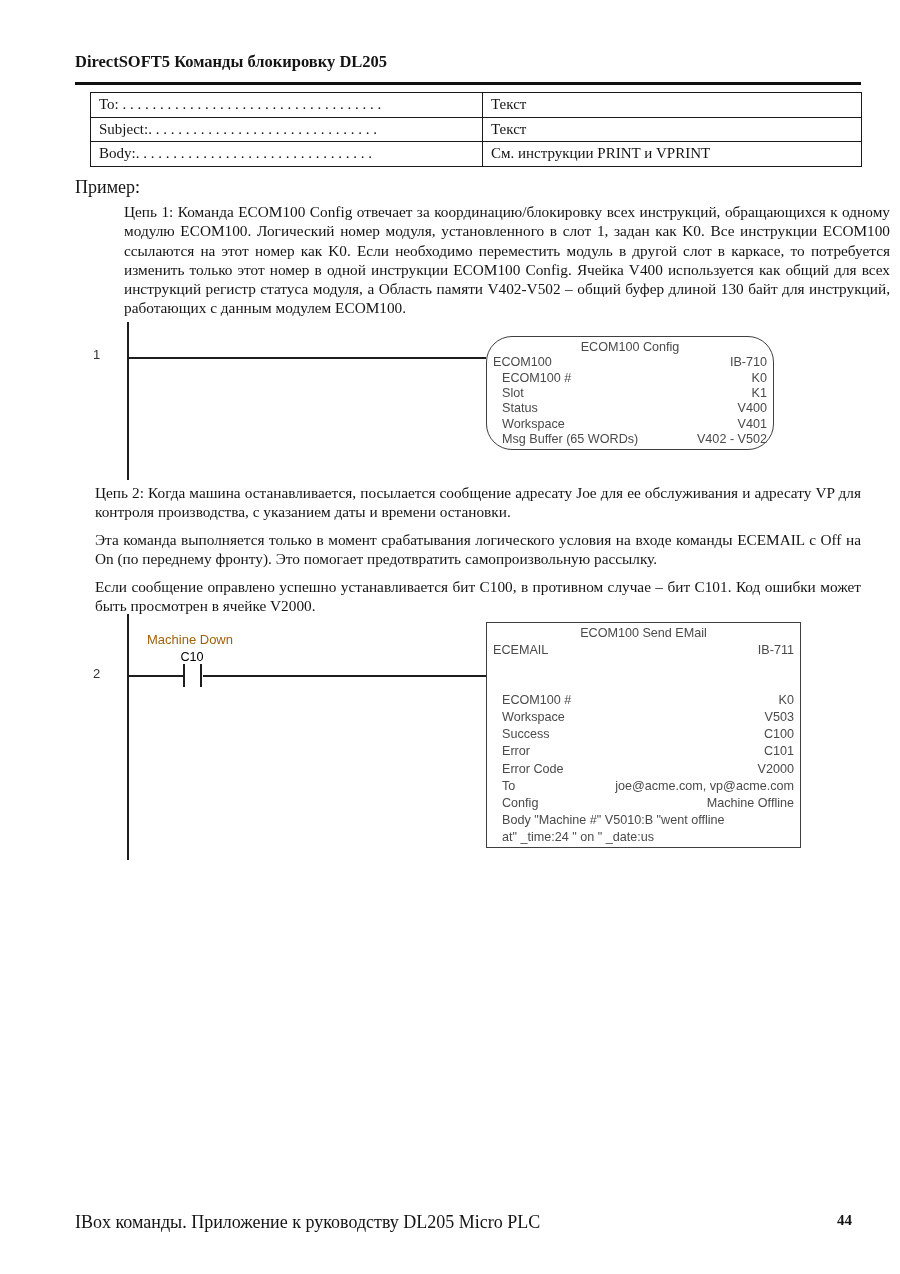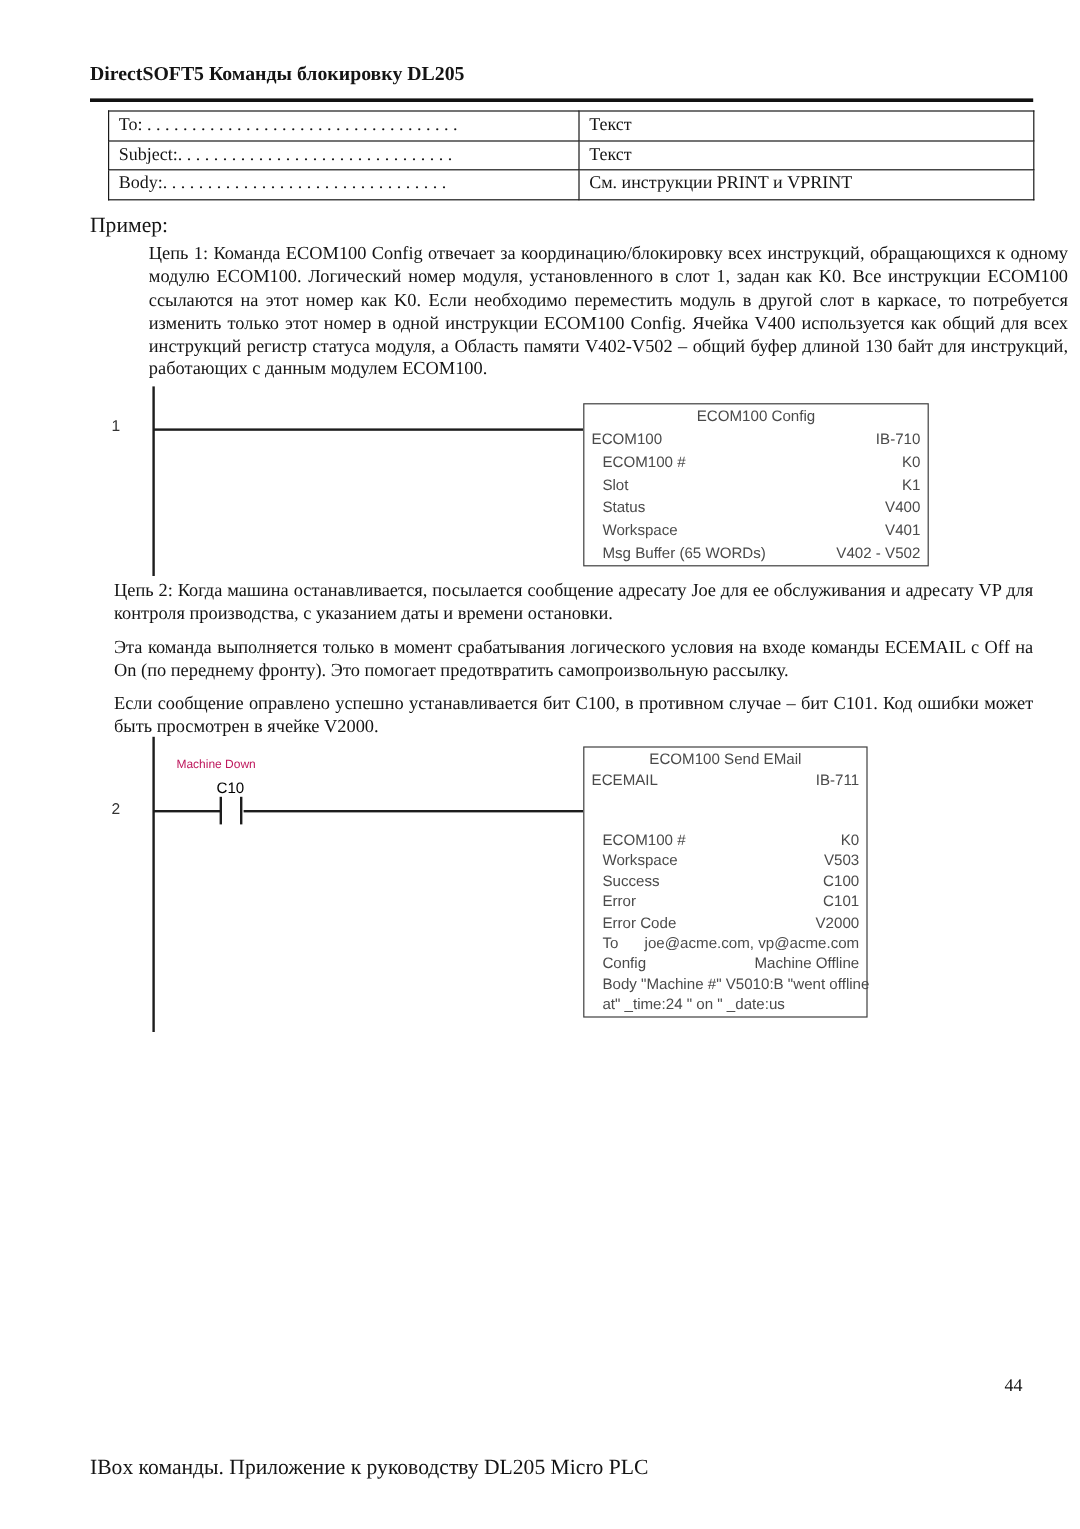--- a/index.html
+++ b/index.html
@@ -35,27 +35,27 @@
   .ibox{
     position:absolute;border:1.6px solid #3f3f3f;background:#fff;
     font-family:"Liberation Sans",sans-serif;font-size:12.6px;color:#4a4a4a;
     display:flex;flex-direction:column;justify-content:space-between;
     padding:3px 6px;box-sizing:border-box;white-space:nowrap;
   }
   .ibox .ttl{text-align:center;}
   .ibox .row{display:flex;justify-content:space-between;}
   .ibox .row.ind{padding-left:9px;}
   .ibox .spacer{height:30px;}
-  #box1{left:486px;top:336px;width:288px;height:136px;}
-  #box2{left:486px;top:622px;width:237px;height:226px;}
-  .contact-comment{position:absolute;left:147px;top:632px;font-family:"Liberation Sans",sans-serif;font-size:10px;color:#be185d;}
+  #box1{left:486px;top:336px;width:288px;height:114px;border-radius:26px;}
+  #box2{left:486px;top:622px;width:315px;height:226px;}
+  .contact-comment{position:absolute;left:147px;top:632px;font-family:"Liberation Sans",sans-serif;font-size:13px;color:#a16207;}
   .contact-tag{position:absolute;left:168px;top:650px;width:48px;text-align:center;font-family:"Liberation Sans",sans-serif;font-size:12.6px;color:#000000;}
   
   .footer-l{position:absolute;left:75px;top:1212px;font-size:18px;}
-  .footer-r{position:absolute;right:48px;top:1147px;font-size:15px;font-weight:normal;}
+  .footer-r{position:absolute;right:48px;top:1212px;font-size:15px;font-weight:bold;}
 </style>
 </head>
 <body>
 
 <div class="page">
 
   <div class="hdr"><span class="it">Direct</span><span>SOFT5 Команды блокировку DL205</span></div>
   <div class="hdr-rule"></div>
 
   <table class="spec-table">

